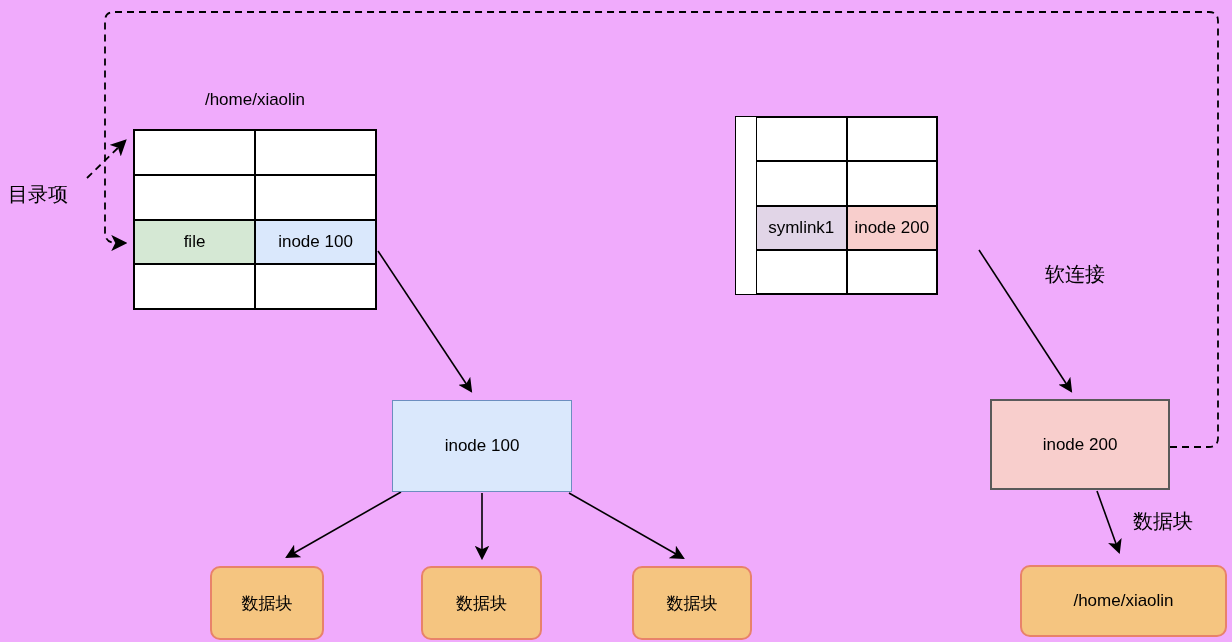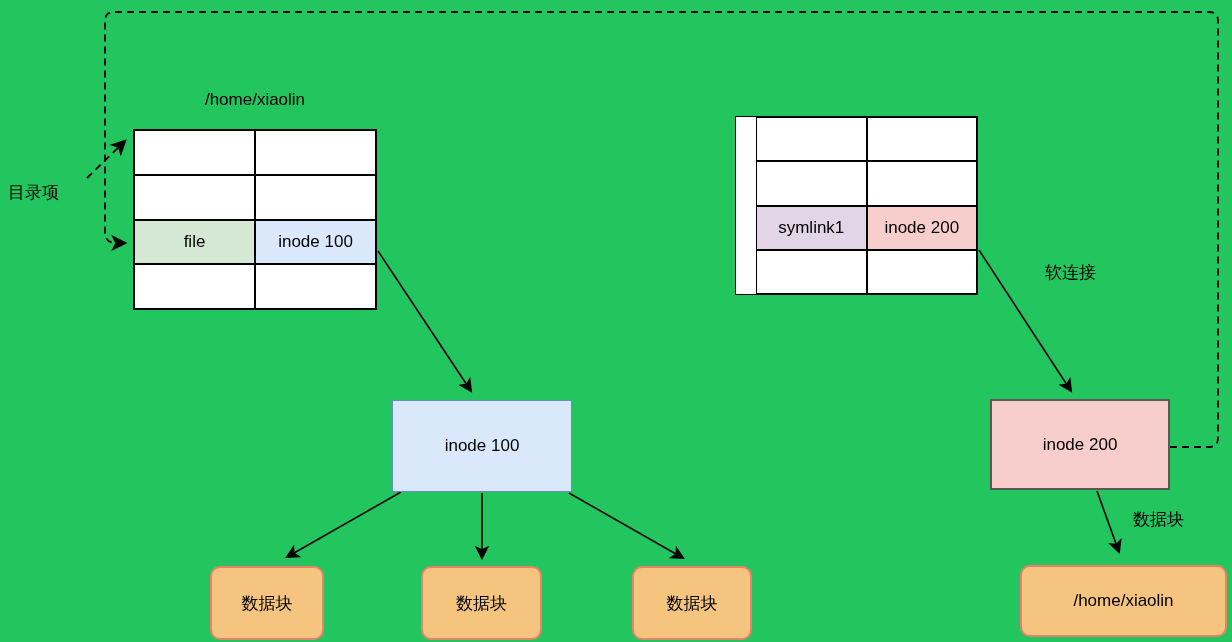--- a/index.html
+++ b/index.html
@@ -1,33 +1,33 @@
 <!DOCTYPE html>
 <html style="--green-fill: #d5e8d4; --blue-fill: #dae8fc; --blue-border: #6c8ebf; --purple-fill: #e1d5e7; --pink-fill: #f8cecc; --dark-border: #595959; --orange-fill: #f5c580; --orange-border: #e8826a; --line-color: #000000;"><head>
 <meta charset="utf-8">
 <style>
   html,body{margin:0;padding:0;background:#ffffff;}
   .canvas{
     position:relative;
     width:1232px;height:642px;
-    background:#22c55e;
+    background:#f0abfc;
     font-family:"Liberation Sans", sans-serif;
     color:#000;
     overflow:hidden;
   }
   .layer{position:absolute;left:0;top:0;width:1232px;height:642px;}
   .title{
     position:absolute;
     font-size:17px;
     text-align:center;
     white-space:nowrap;
   }
   .floating-label{
     position:absolute;
-    font-size:17px;
+    font-size:20px;
     white-space:nowrap;
   }
   .dtable{
     position:absolute;
     display:grid;
     grid-template-columns:1fr 1fr;
     grid-template-rows:repeat(4,1fr);
     border:1.5px solid #000;
     background:#fff;
     box-sizing:border-box;
@@ -103,21 +103,21 @@
     <div class="cell"></div>
     <div class="cell"></div>
     <div class="cell"></div>
     <div class="cell green">file</div>
     <div class="cell blue">inode 100</div>
     <div class="cell"></div>
     <div class="cell"></div>
   </div>
 
 
-  <div class="dtable" style="left:735px;top:116px;width:243px;height:179px;padding-left:20px;">
+  <div class="dtable" style="left:735px;top:116px;width:203px;height:179px;padding-left:20px;">
     <div class="cell"></div>
     <div class="cell"></div>
     <div class="cell"></div>
     <div class="cell"></div>
     <div class="cell purple">symlink1</div>
     <div class="cell pink">inode 200</div>
     <div class="cell"></div>
     <div class="cell"></div>
   </div>
 

